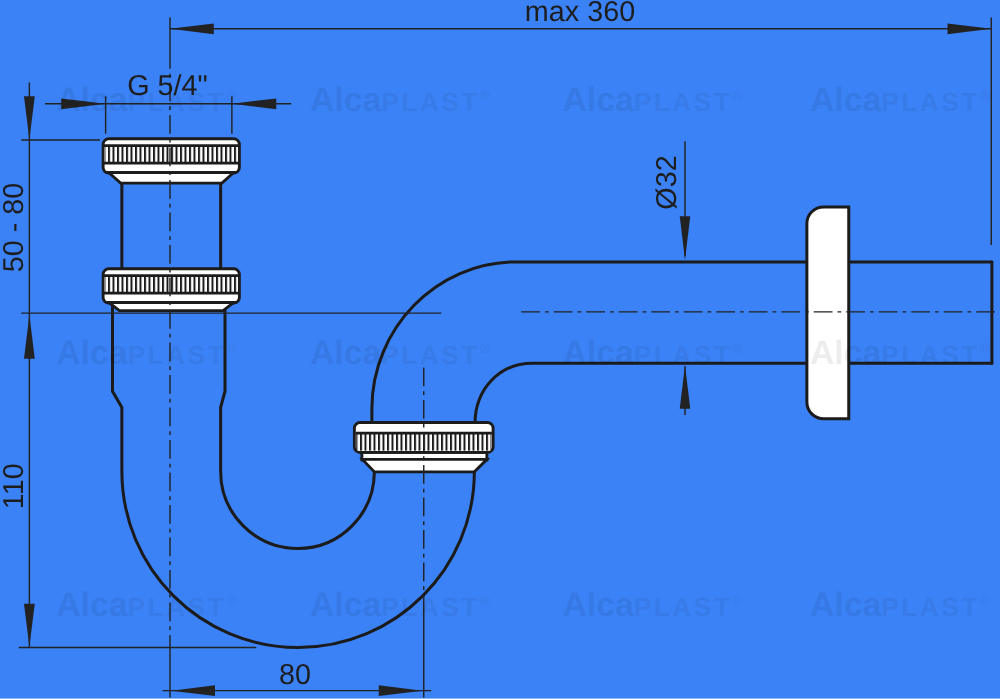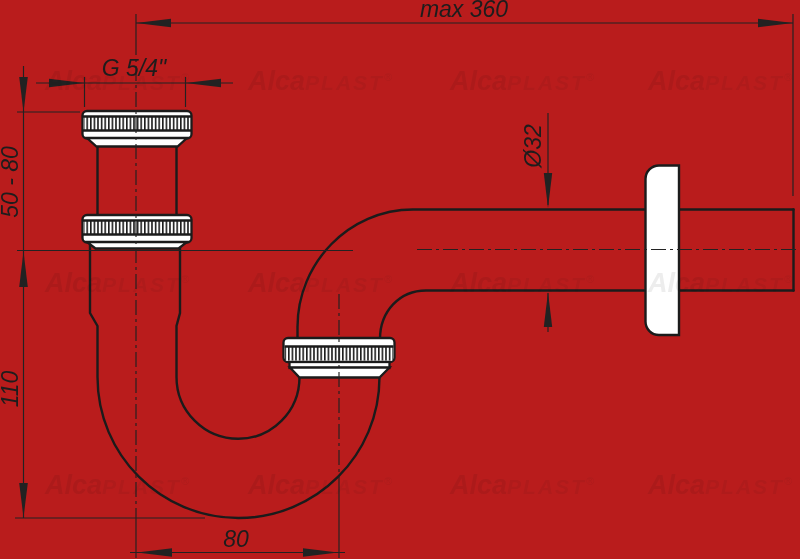--- a/index.html
+++ b/index.html
@@ -1,17 +1,17 @@
 <!DOCTYPE html>
 <html><head>
 <meta charset="utf-8">
 <style>
   html,body{margin:0;padding:0;background:#fff;}
-  #stage{position:relative;width:800px;height:559px;background:#b91c1c;overflow:hidden;
-         font-family:"Liberation Sans", sans-serif;font-style:italic;}
+  #stage{position:relative;width:800px;height:559px;background:#3b82f6;overflow:hidden;
+         font-family:"Liberation Sans", sans-serif;}
   #drawing{position:absolute;left:0;top:0;z-index:1;}
   .dim-text{font-family:"Liberation Sans", sans-serif;font-size:23px;fill:#1d1d1d;}
   .watermarks{position:absolute;left:0;top:0;width:800px;height:559px;z-index:2;
               mix-blend-mode:multiply;pointer-events:none;}
   .wm{position:absolute;white-space:nowrap;color:#ededed;line-height:30px;}
   .wm .alca{font-weight:bold;font-size:27px;letter-spacing:0px;}
   .wm .plast{font-weight:bold;font-size:21px;letter-spacing:2px;color:#f1f1f1;}
   .wm .reg{font-size:11px;vertical-align:9px;color:#f1f1f1;}
 </style>
 </head>

